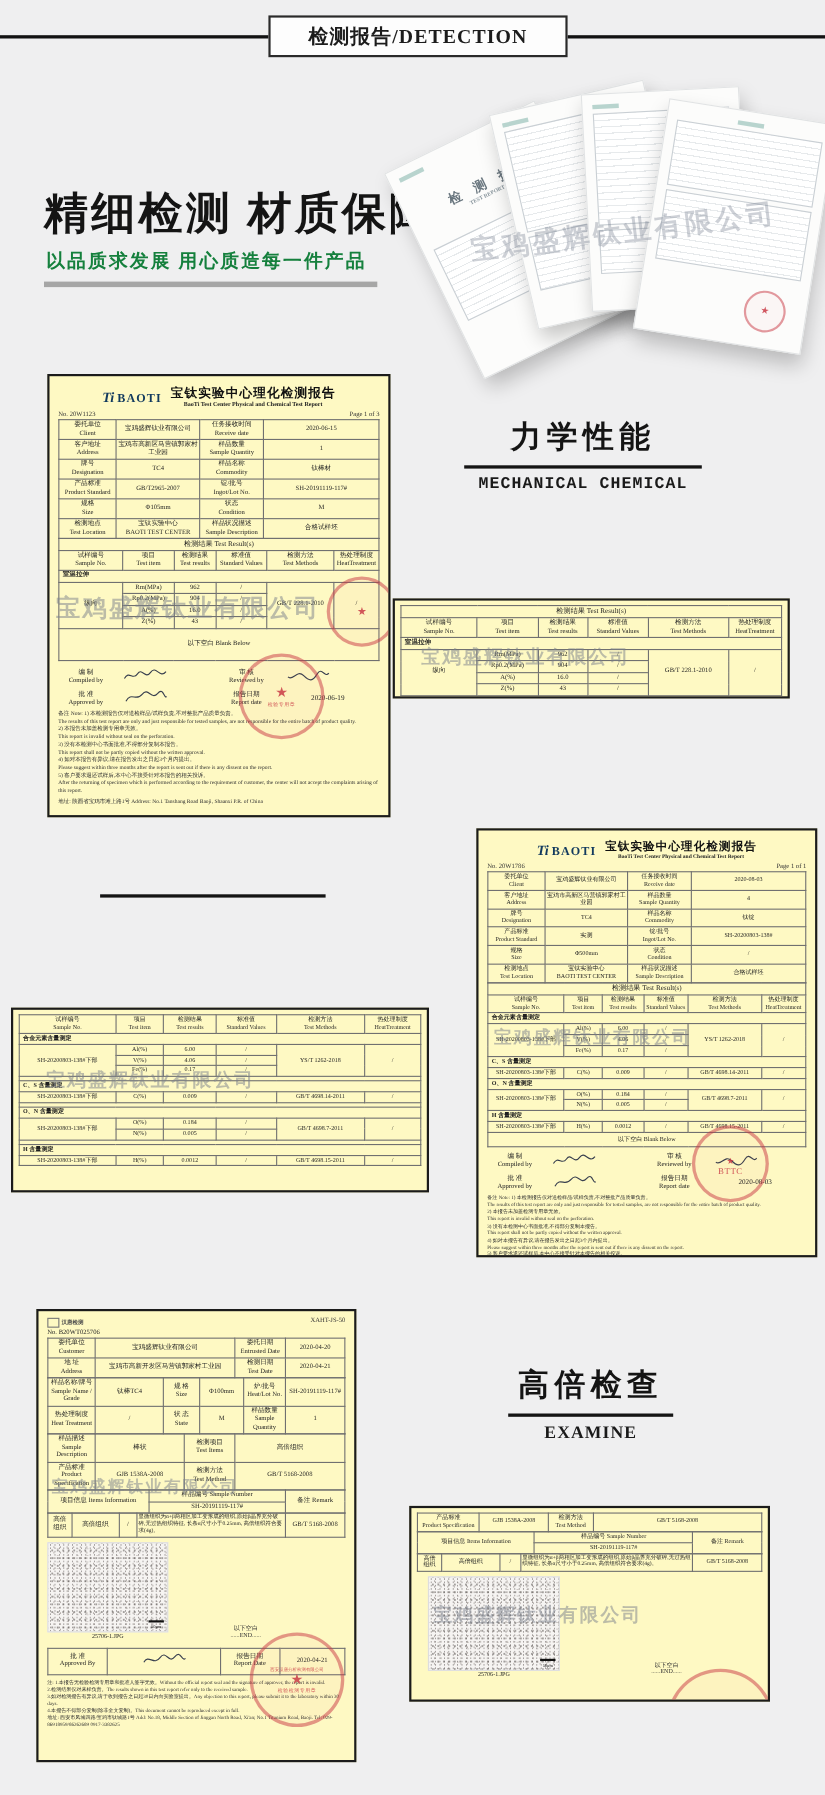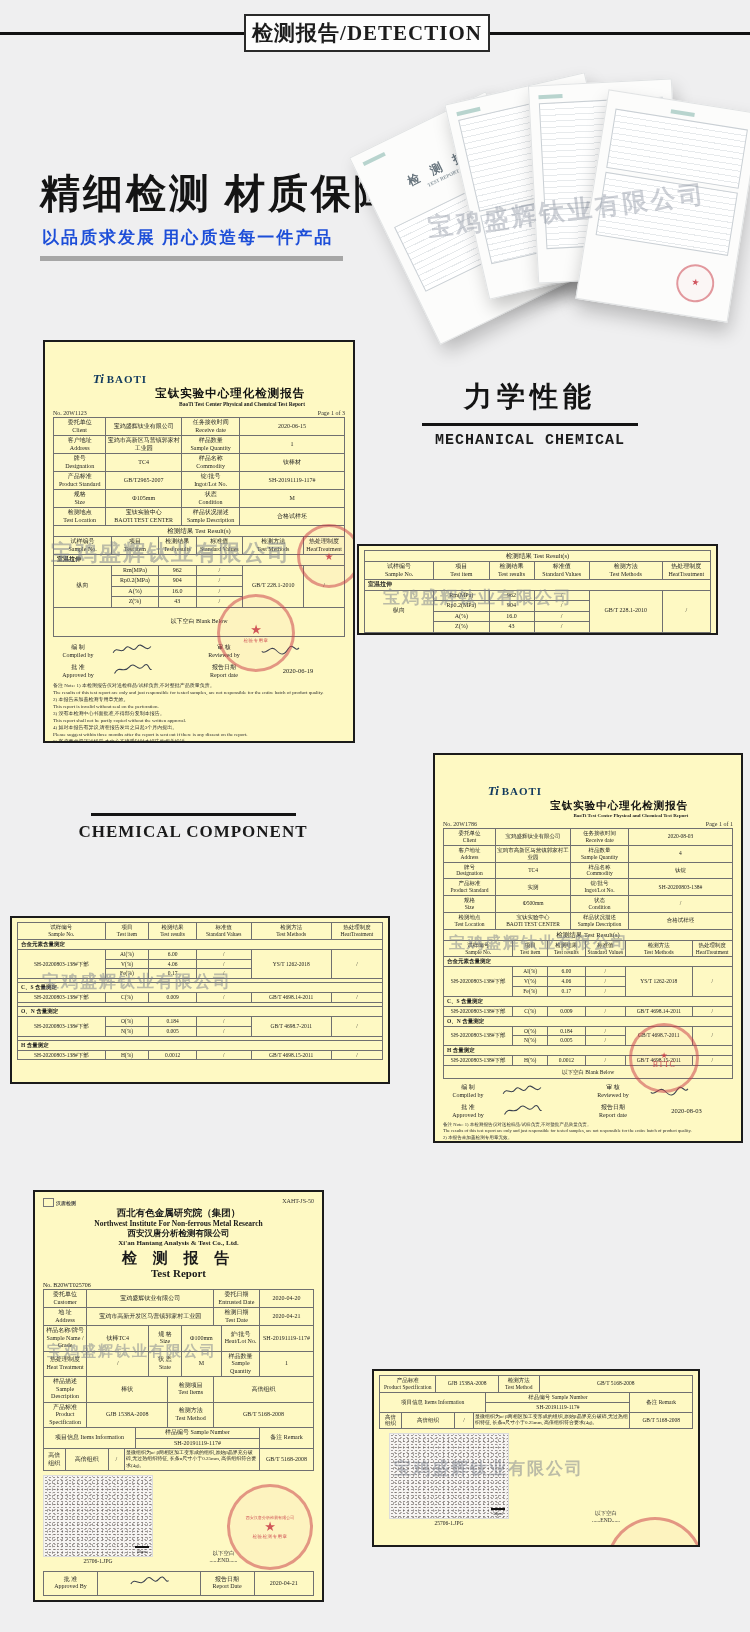--- a/index.html
+++ b/index.html
@@ -1,27 +1,27 @@
 <!DOCTYPE html>
 <html><head>
 <meta charset="utf-8">
 <style>
   html,body{margin:0;padding:0;background:#e6e6e6;}
   .canvas{position:relative;width:750px;height:1632px;margin:0 auto;background:#efeff0;
           overflow:hidden;font-family:"Liberation Serif",serif;color:#1a1a1a;}
 
   
   .banner-line{position:absolute;left:0;top:32px;width:100%;height:3px;background:#121212;}
-  .banner-box{position:absolute;left:244px;top:14px;width:246px;height:38px;background:#fdfdfd;
+  .banner-box{position:absolute;left:244px;top:14px;width:272px;height:38px;background:#fdfdfd;
     border:2px solid #2a2a2a;display:flex;align-items:center;justify-content:center;
-    font-size:21px;font-weight:bold;letter-spacing:1px;color:#1c1c1c;box-sizing:border-box;text-align:right;}
+    font-size:18px;font-weight:bold;letter-spacing:1px;color:#1c1c1c;box-sizing:border-box;text-align:right;}
 
   
   .intro-title{position:absolute;left:40px;top:166px;font-size:40px;font-weight:900;letter-spacing:3px;color:#141414;}
-  .intro-sub{position:absolute;left:42px;top:226px;font-size:17px;font-weight:bold;letter-spacing:2px;color:#1d4ed8;}
+  .intro-sub{position:absolute;left:42px;top:226px;font-size:17px;font-weight:bold;letter-spacing:2px;color:#15803d;}
   .intro-bar{position:absolute;left:40px;top:256px;width:303px;height:5px;background:#a6a6a6;}
 
   
   .fan{position:absolute;left:385px;top:68px;width:360px;height:250px;}
   .doc{position:absolute;background:#fcfcfb;border:1px solid #e1e3e4;box-shadow:2px 10px 18px rgba(0,0,0,.22);}
   .doc .dlogo{width:24px;height:4px;background:#7fb3a9;opacity:.55;margin:9px 0 3px 9px;}
   .doc .block{margin:4px 9px;border:1px solid #c9cfd4;
     background:repeating-linear-gradient(to bottom,#ffffff 0 5px,#e7eaec 5px 6px);}
   .d1t{ text-align:center;font-size:12px;font-weight:bold;letter-spacing:5px;color:#44545f;opacity:.8;margin-top:26px;}
   .d1e{ text-align:center;font-size:5px;font-weight:bold;color:#6a7a84;opacity:.8;}
@@ -42,21 +42,21 @@
   #mech{left:357px;top:544px;width:361px;height:91px;}
   #chem{left:10px;top:916px;width:380px;height:168px;}
   #r2{left:433px;top:753px;width:310px;height:390px;}
   #r3{left:33px;top:1190px;width:291px;height:412px;}
   #exam{left:372px;top:1369px;width:328px;height:178px;}
 
   .baoti-head{display:flex;align-items:center;justify-content:center;gap:8px;margin-top:2px;}
   .blogo{white-space:nowrap;color:#123a5e;font-size:11px;}
   .blogo i{font-weight:900;font-size:13px;}
   .blogo b{letter-spacing:1px;}
-  .btitles{text-align:right;margin-top:36px;}
+  .btitles{text-align:center;}
   .btcn{font-size:11.5px;font-weight:900;letter-spacing:1px;color:#111;}
   .bten{font-size:5.5px;font-weight:bold;color:#222;}
   .norow{display:flex;justify-content:space-between;font-size:6px;color:#333;margin:3px 0 1px;}
 
   table.t{width:100%;border-collapse:collapse;table-layout:fixed;}
   .t td{border:1px solid #707070;font-size:6px;line-height:1.25;color:#1f1f1f;text-align:center;
         padding:1px;white-space:pre-line;overflow:hidden;vertical-align:middle;}
   .t .grp{text-align:left;font-weight:bold;padding-left:3px;}
   .t .ttl{font-size:6.5px;}
   .t tr.sp td{height:3px;padding:0;}
@@ -378,21 +378,20 @@
             <td>43</td>
             <td>/</td>
           </tr>
     </tbody>
       </table>
     <div class="wm" style="left:24px;top:40px;font-size:17px;">宝鸡盛辉钛业有限公司</div>
   </div>
 
   <div class="sec" style="left:68px;top:806px;width:250px;">
     <div class="rule" style="width:205px;"></div>
-    <div class="en" style="font-size:17px;">CHEMICAL COMPONENT</div>
   </div>
 
   <div class="detailbox" id="chem">
     <table class="t small">
       <colgroup>
           <col style="width:24%">
           <col style="width:12%">
           <col style="width:13%">
           <col style="width:15%">
           <col style="width:22%">
@@ -679,36 +678,33 @@
 5) 客户要求退还试样后,本中心不接受针对本报告的相关投诉。
 After the returning of specimen which is performed according to the requirement of customer, the center will not accept the complaints arising of this report.</div>
     <div class="wm" style="left:14px;top:178px;font-size:16px;">宝鸡盛辉钛业有限公司</div>
     <div class="stamp" style="left:194px;top:268px;width:64px;height:64px;">
       <span class="stx" style="visibility:hidden;">Test Report</span>
       <span class="star" style="font-size:8px;">★</span>
       <span class="stx" style="font-size:8px;font-weight:normal;">BTTC</span>
     </div>
   </div>
 
+  <div class="sec" style="left:412px;top:1240px;width:250px;">
+    <div class="cn">高倍检查</div>
+    <div class="rule" style="width:150px;"></div>
+    <div class="en" style="font-size:16px;">EXAMINE</div>
+  </div>
 
   <div class="page" id="r3">
     <div class="h3top">
       <span class="hlogo">
         <span class="mark"></span>
         <span>汉唐检测</span>
       </span>
       <span>XAHT-JS-50</span>
-    </div>
-    <div class="h3org">
-      <div class="l1">西北有色金属研究院（集团）</div>
-      <div class="l2">Northwest Institute For Non-ferrous Metal Research</div>
-      <div class="l3">西安汉唐分析检测有限公司</div>
-      <div class="l4">Xi'an Hantang Analysis &amp; Test Co., Ltd.</div>
-      <div class="l5">检 测 报 告</div>
-      <div class="l6">Test Report</div>
     </div>
     <div class="h3no">No.  B20WT025706</div>
     <table class="t">
       <colgroup>
           <col style="width:16%">
           <col style="width:47%">
           <col style="width:17%">
           <col style="width:20%">
         </colgroup>
       <tbody>

